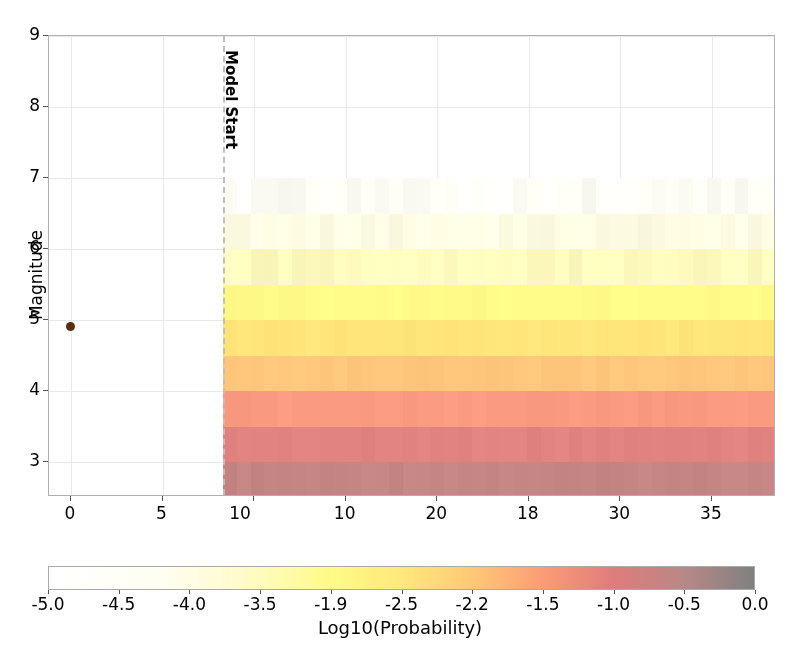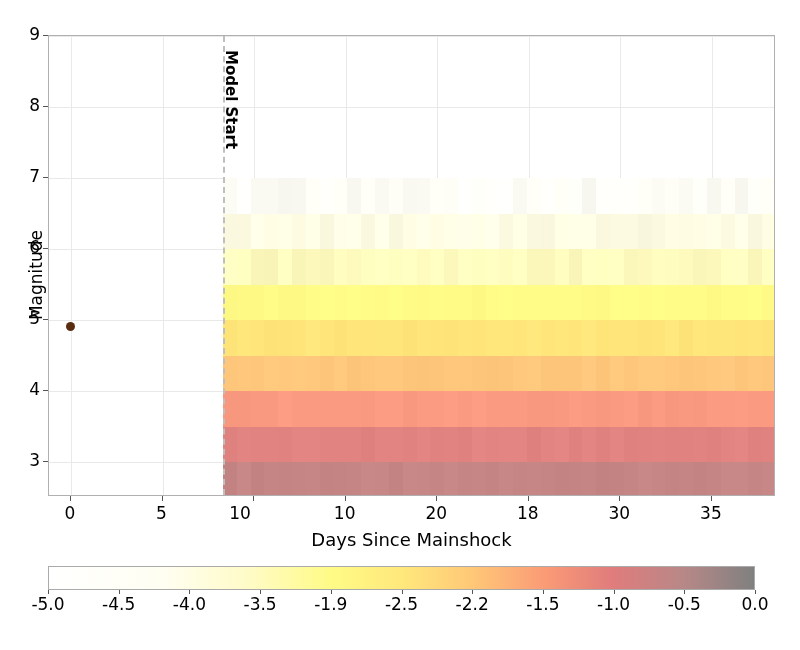--- a/index.html
+++ b/index.html
@@ -528,21 +528,20 @@
       <div class="xtick-mark" style="left: 436.222px;"></div>
       <div class="xtick-label" style="left: 507.783px;">18</div>
       <div class="xtick-mark" style="left: 527.783px;"></div>
       <div class="xtick-label" style="left: 599.345px;">30</div>
       <div class="xtick-mark" style="left: 619.345px;"></div>
       <div class="xtick-label" style="left: 690.907px;">35</div>
       <div class="xtick-mark" style="left: 710.907px;"></div>
     </div>
 
   <div class="axis-label-y">Magnitude</div>
-  <div class="axis-label-x">Days Since Mainshock</div>
 
   <div class="cbar-wrap">
     <div class="cbar-gradient" id="cbar-gradient" style="background: linear-gradient(to right, rgb(255, 255, 255) 0%, rgb(255, 254, 242) 16%, rgb(255, 251, 200) 28%, rgb(255, 251, 134) 40%, rgb(255, 232, 124) 50%, rgb(255, 200, 119) 60%, rgb(251, 156, 118) 70%, rgb(224, 124, 124) 80%, rgb(183, 136, 135) 90%, rgb(128, 128, 128) 100%);"></div>
   </div>
   <div id="cbar-ticks">
       <div class="cbar-tick-label" style="left: 20px;">-5.0</div>
       <div class="cbar-tick-mark" style="left: 48px;"></div>
       <div class="cbar-tick-label" style="left: 90.7px;">-4.5</div>
       <div class="cbar-tick-mark" style="left: 118.7px;"></div>
       <div class="cbar-tick-label" style="left: 161.4px;">-4.0</div>
@@ -557,14 +556,15 @@
       <div class="cbar-tick-mark" style="left: 472.2px;"></div>
       <div class="cbar-tick-label" style="left: 514.9px;">-1.5</div>
       <div class="cbar-tick-mark" style="left: 542.9px;"></div>
       <div class="cbar-tick-label" style="left: 585.6px;">-1.0</div>
       <div class="cbar-tick-mark" style="left: 613.6px;"></div>
       <div class="cbar-tick-label" style="left: 656.3px;">-0.5</div>
       <div class="cbar-tick-mark" style="left: 684.3px;"></div>
       <div class="cbar-tick-label" style="left: 727px;">0.0</div>
       <div class="cbar-tick-mark" style="left: 755px;"></div>
     </div>
+  <div class="cbar-title">Log10(Probability)</div>
 
 </div>
 
 </body></html>

